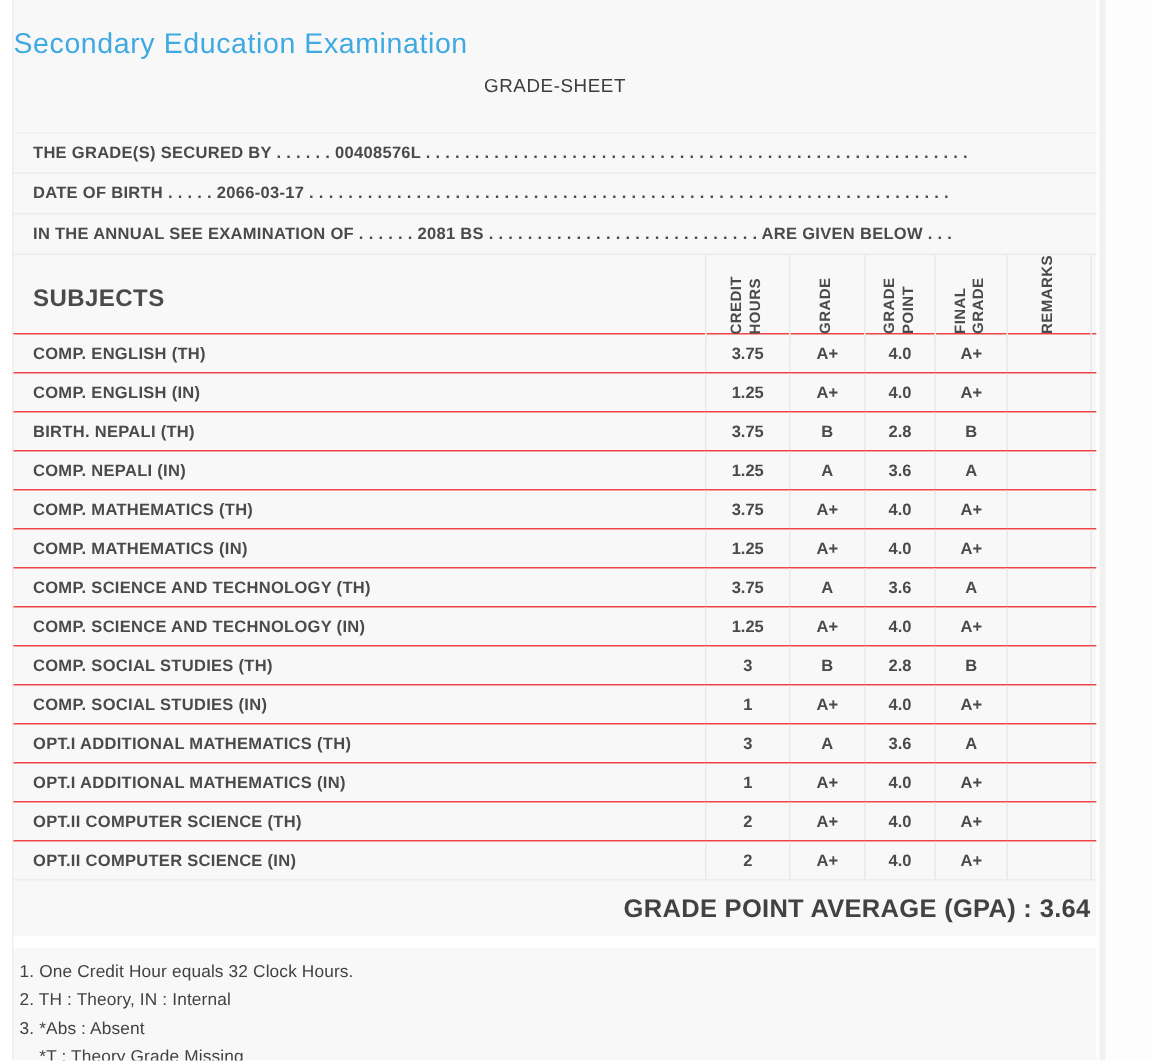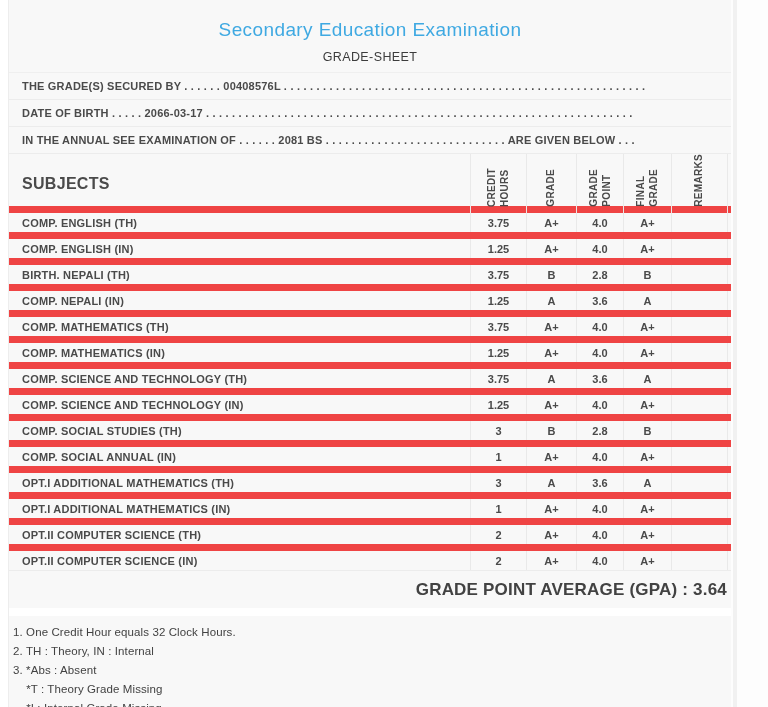--- a/index.html
+++ b/index.html
@@ -6,41 +6,41 @@
   html,body { width:768px; height:707px; overflow:hidden;
               font-family:"Liberation Sans","DejaVu Sans",sans-serif; background:#ffffff; }
   .page { position:relative; width:768px; height:707px; background:#ffffff; }
 
   .sheet { position:absolute; left:8px; top:0; width:723px; height:707px;
            background:#f8f8f8; border-left:1px solid #ededed; }
 
   .right-strip { position:absolute; left:731px; top:0; width:37px; height:707px; background:#fdfdfd; }
   .scrollbar  { position:absolute; left:733px; top:0; width:4px; height:707px; background:#f1f1f1; }
 
-  .title { padding-top:19px; text-align:center; font-size:19px; letter-spacing:0.4px;
+  .title { padding-top:19px; text-align:left; font-size:19px; letter-spacing:0.4px;
            color:#3fa9e2; font-weight:400; }
   .subtitle { margin-top:9px; text-align:center; font-size:12.5px; font-weight:400;
               color:#3c3c3c; letter-spacing:0.4px; }
 
-  .info-rows { margin-top:8px; border-top:1px solid #efefef; }
+  .info-rows { margin-top:24px; border-top:1px solid #efefef; }
   .info-line { height:27px; line-height:27px; padding-left:13px; border-bottom:1px solid #ececec;
                font-size:11px; font-weight:700; color:#4a4a4a; white-space:nowrap; overflow:hidden;
                letter-spacing:0.2px; }
 
   .grid { display:grid; grid-template-columns:461px 56px 50px 47px 48px 57px; }
   .thead { height:52px; }
   .th-subjects { display:flex; align-items:center; padding-left:13px;
                  font-size:16px; font-weight:700; color:#4a4a4a; letter-spacing:0.3px; }
   .th-v { display:flex; align-items:flex-end; justify-content:center; padding-bottom:7px;
           border-left:1px solid #e9e9e9; }
   .th-v:last-child { border-right:1px solid #e9e9e9; }
   .vtext { writing-mode:vertical-rl; transform:rotate(180deg); white-space:pre-line;
            font-size:10px; font-weight:700; color:#4a4a4a; line-height:1.25; letter-spacing:0.3px; }
 
-  .row { height:26px; border-top:7px solid #ef4444; }
+  .row { height:26px; border-top:1px solid #ef4444; }
   .cell-subject { display:flex; align-items:center; padding-left:13px;
                   font-size:11px; font-weight:700; color:#4a4a4a; letter-spacing:0.2px;
                   white-space:nowrap; overflow:hidden; }
   .cell-val { display:flex; align-items:center; justify-content:center;
               font-size:11px; font-weight:700; color:#4a4a4a; border-left:1px solid #e9e9e9; }
   .cell-val:last-child { border-right:1px solid #e9e9e9; }
 
   .gpa-row { height:38px; border-top:1px solid #ececec; display:flex; align-items:center;
              justify-content:flex-end; padding-right:4px; font-size:17px; font-weight:700;
              color:#424242; letter-spacing:0.2px; }
@@ -166,21 +166,21 @@
         <div class="grid row">
           <div class="cell-subject">COMP. SOCIAL STUDIES (TH)</div>
           <div class="cell-val">3</div>
           <div class="cell-val">B</div>
           <div class="cell-val">2.8</div>
           <div class="cell-val">B</div>
           <div class="cell-val"></div>
         </div>
 
         <div class="grid row">
-          <div class="cell-subject">COMP. SOCIAL ANNUAL (IN)</div>
+          <div class="cell-subject">COMP. SOCIAL STUDIES (IN)</div>
           <div class="cell-val">1</div>
           <div class="cell-val">A+</div>
           <div class="cell-val">4.0</div>
           <div class="cell-val">A+</div>
           <div class="cell-val"></div>
         </div>
 
         <div class="grid row">
           <div class="cell-subject">OPT.I ADDITIONAL MATHEMATICS (TH)</div>
           <div class="cell-val">3</div>

